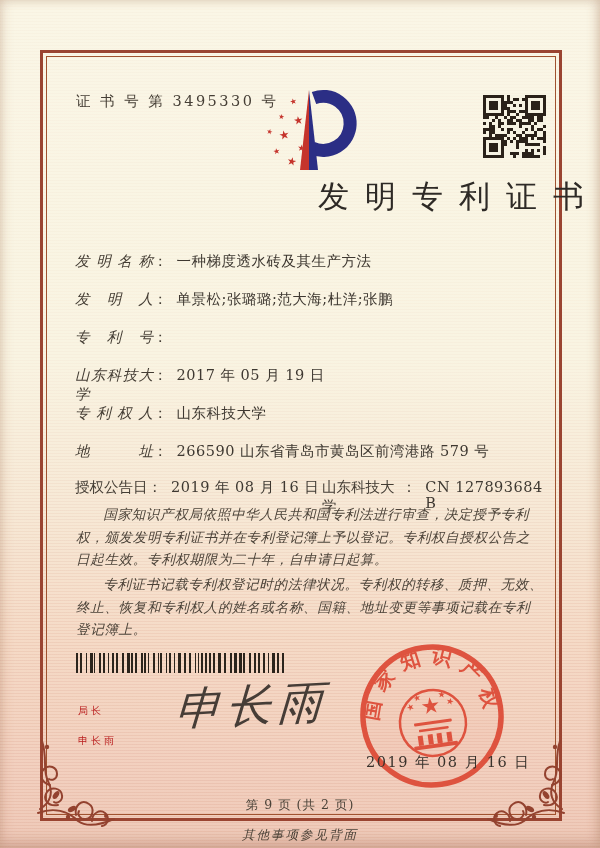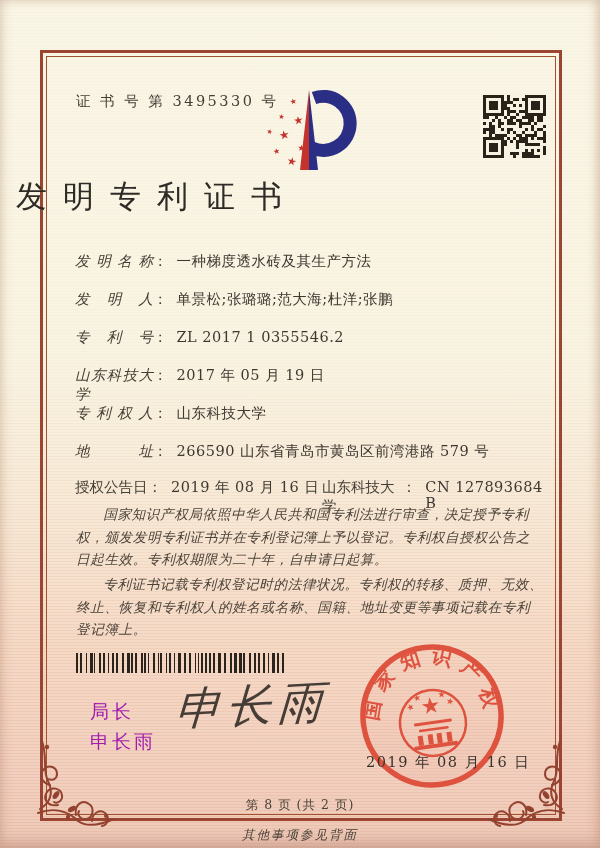--- a/index.html
+++ b/index.html
@@ -15,35 +15,35 @@
             mask-image:linear-gradient(180deg,rgba(0,0,0,.18) 0%,rgba(0,0,0,.25) 45%,rgba(0,0,0,.8) 72%,rgba(0,0,0,.95) 100%);
   }
   .photo-shade{position:absolute;inset:0;pointer-events:none;
     box-shadow:inset 0 -6px 14px rgba(140,80,60,.25), inset 0 2px 8px rgba(190,160,120,.18), inset -4px 0 10px rgba(190,150,120,.15);}
   .frame{position:absolute;left:40px;top:50px;right:38px;bottom:27px;border:3px solid #9a4431;}
   .frame::after{content:"";position:absolute;inset:3px;border:1px solid #a0522f;}
   .cert-no{position:absolute;left:76px;top:92px;font-size:14.5px;color:#453e35;letter-spacing:2.5px;}
   .logo{position:absolute;left:254px;top:86px;}
   .qr{position:absolute;left:483px;top:95px;width:63px;height:63px;background:#f6f2e2;}
   .qr i{position:absolute;background:#2a2119;display:block;}
-  .doc-title{position:absolute;top:176px;left:0;width:100%;text-align:left;
+  .doc-title{position:absolute;top:176px;left:0;width:100%;text-align:right;
     font-size:31px;color:#2e2a26;letter-spacing:16px;text-indent:16px;font-weight:500;}
   .fields{position:absolute;left:75px;right:52px;top:252px;color:#443d34;}
   .frow{display:flex;align-items:baseline;height:21px;margin-bottom:17px;font-size:14.5px;}
   .flabel{display:block;width:78px;text-align:justify;text-align-last:justify;flex:none;font-style:italic;}
   .fcolon{flex:none;margin-right:9px;}
   .fvalue{letter-spacing:.5px;color:#3e3831;}
   .grant-row{position:absolute;left:75px;top:478px;right:52px;display:flex;font-size:14.5px;color:#443d34;}
   .grant-col{display:flex;align-items:baseline;}
   .grant-col.right{position:absolute;left:247px;}
   .paras{position:absolute;left:76px;right:56px;top:503px;color:#4c4339;}
   .paras p{margin:0 0 2px 0;text-indent:2em;font-size:13.6px;line-height:1.67;font-style:italic;letter-spacing:.6px;}
   .barcode{position:absolute;left:76px;top:653px;height:20px;display:flex;align-items:stretch;}
   .barcode i{display:block;background:#2b241c;margin-right:0;}
-  .director-block{position:absolute;left:90px;top:696px;color:#a21caf;font-size:19px;line-height:30px;letter-spacing:3px;}
+  .director-block{position:absolute;left:78px;top:696px;color:#b91c1c;font-size:10px;line-height:30px;letter-spacing:3px;}
   .signature{position:absolute;left:152px;top:676px;width:200px;text-align:center;
     font-size:45px;color:#38312c;font-style:italic;transform:rotate(-3deg) skewX(-6deg);letter-spacing:6px;opacity:.92;}
   .seal{position:absolute;left:357px;top:641px;transform:rotate(-8deg);opacity:.93;}
   .seal-date{position:absolute;left:366px;top:753px;font-size:14.5px;color:#39322c;letter-spacing:1.5px;}
   .page-info{position:absolute;left:0;width:100%;top:797px;text-align:center;font-size:12.5px;color:#4a4238;letter-spacing:1px;}
   .back-note{position:absolute;left:0;width:100%;top:827px;text-align:center;font-size:12.5px;color:#4a4238;font-style:italic;letter-spacing:2px;}
   .flourish{position:absolute;pointer-events:none;}
   .flourish.bl{left:28px;bottom:20px;}
   .flourish.br{right:26px;bottom:20px;transform:scaleX(-1);}
 </style>
@@ -353,21 +353,20 @@
     <span class="fvalue">一种梯度透水砖及其生产方法</span>
   </div>
   <div class="frow">
     <span class="flabel">发明人</span>
       <span class="fcolon">：</span>
     <span class="fvalue">单景松;张璐璐;范大海;杜洋;张鹏</span>
   </div>
   <div class="frow">
     <span class="flabel">专利号</span>
       <span class="fcolon">：</span>
-    <span class="fvalue">ZL 2017 1 0355546.2</span>
   </div>
   <div class="frow">
     <span class="flabel">山东科技大学</span>
       <span class="fcolon">：</span>
     <span class="fvalue">2017 年 05 月 19 日</span>
   </div>
   <div class="frow">
     <span class="flabel">专利权人</span>
       <span class="fcolon">：</span>
     <span class="fvalue">山东科技大学</span>
@@ -473,16 +472,16 @@
     <rect x="58" y="93" width="5" height="10"></rect>
     <rect x="68" y="93" width="5" height="10"></rect>
     <rect x="77" y="93" width="5" height="10"></rect>
     <rect x="87" y="93" width="5" height="10"></rect>
     <rect x="53" y="103" width="44" height="4" rx="1"></rect>
   </g>
 </svg>
 
 <div class="seal-date">2019 年 08 月 16 日</div>
 
-<div class="page-info">第 8 页 (共 2 页)</div>
+<div class="page-info">第 9 页 (共 2 页)</div>
 <div class="back-note">其他事项参见背面</div>
 
 <div class="photo-shade"></div>
 
 </body></html>

